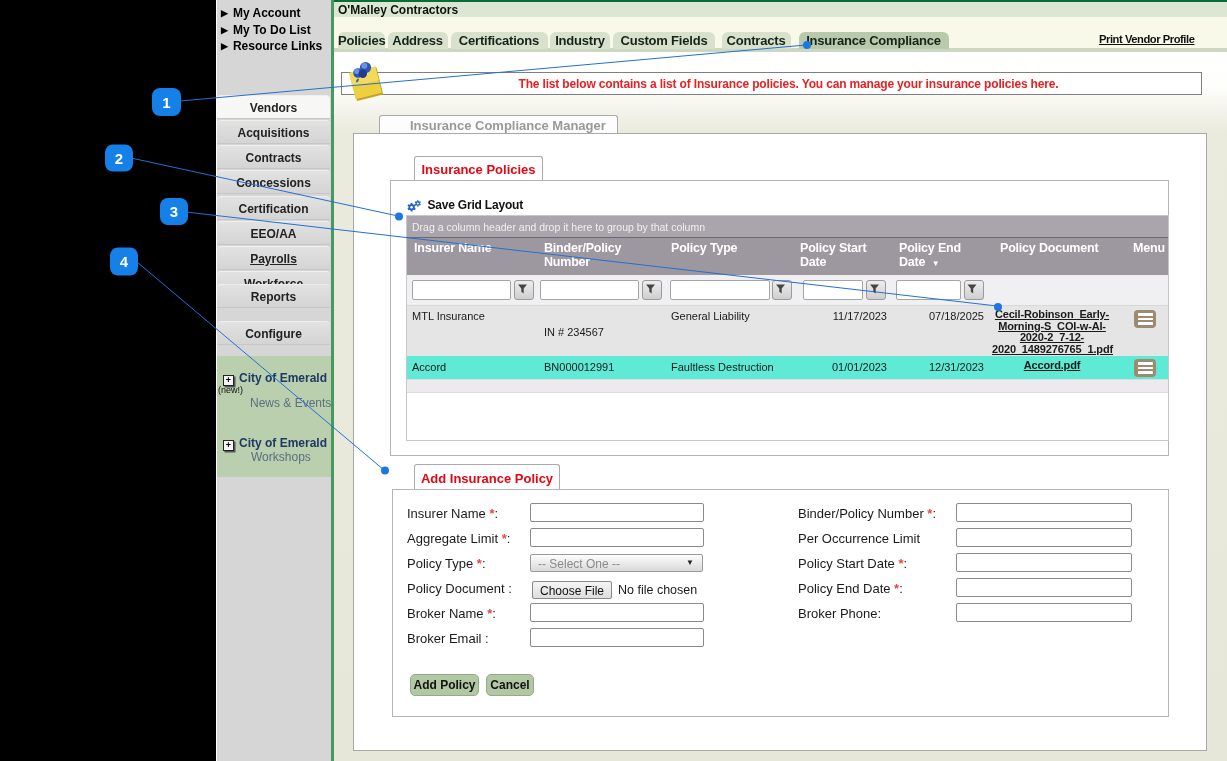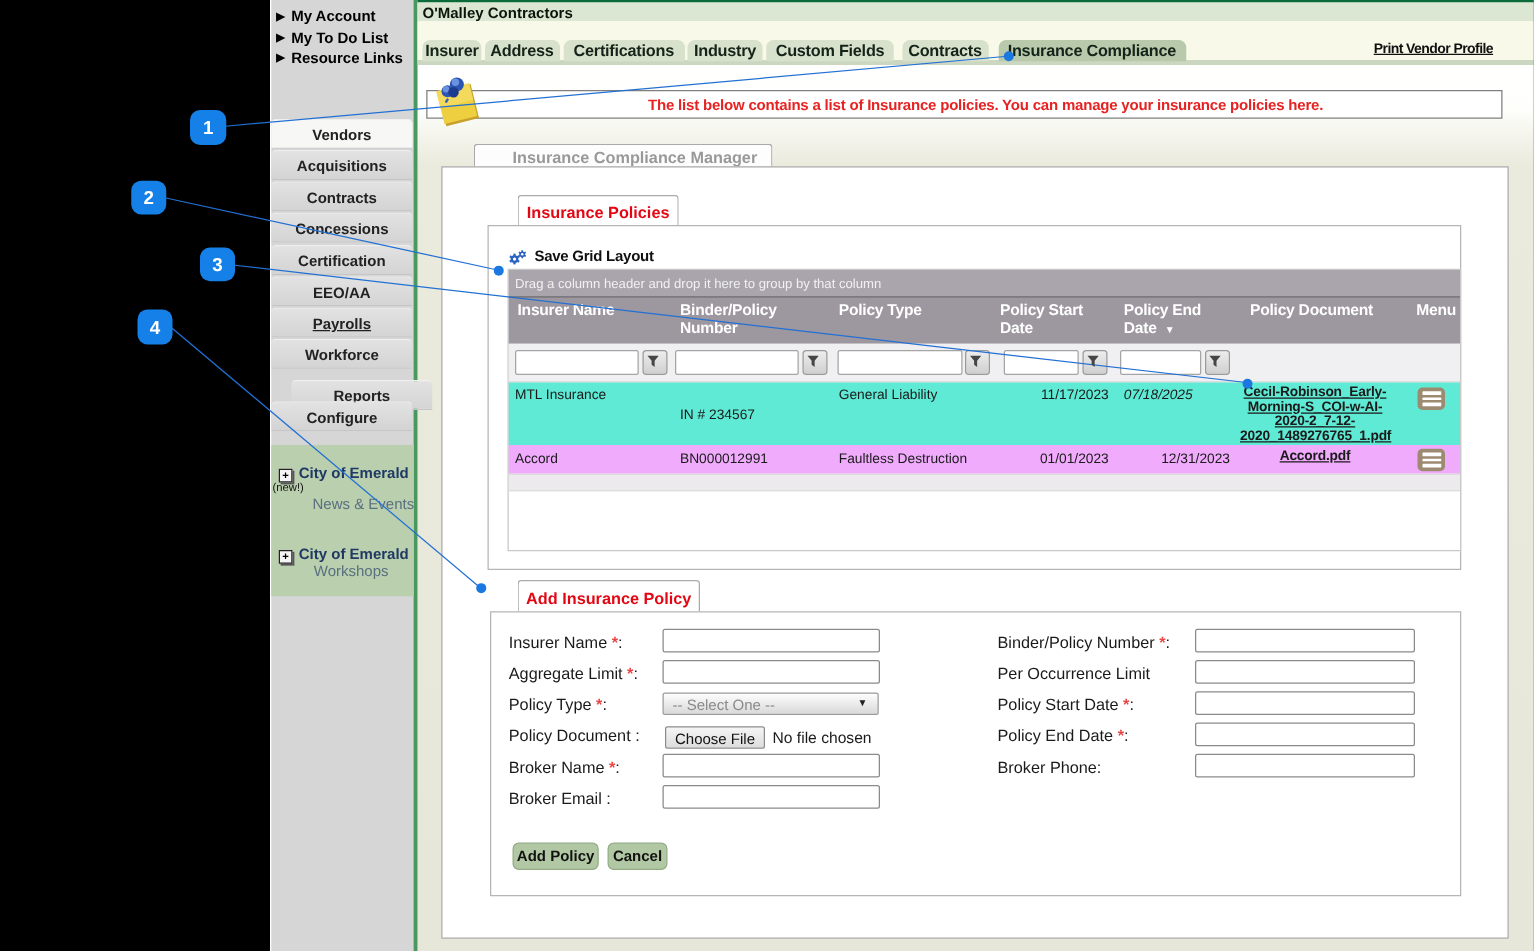--- a/index.html
+++ b/index.html
@@ -94,21 +94,21 @@
 <div class="abs" id="main"></div>
 <div class="abs" id="content"></div>
 <div class="abs" id="greenline"></div>
 <div class="abs" id="topline"></div>
 <div class="abs" id="hdrbar">
     <span>O'Malley Contractors</span>
   </div>
 <div class="abs" id="tabzone"></div>
 <div class="abs" id="tabband"></div>
 
-<div class="tab" style="left:338px; width:47px;">Insurer</div>
+<div class="tab" style="left:338px; width:47px;">Policies</div>
 <div class="tab" style="left:387.5px; width:60px;">Address</div>
 <div class="tab" style="left:450.5px; width:97px;">Certifications</div>
 <div class="tab" style="left:550px; width:60px;">Industry</div>
 <div class="tab" style="left:613px; width:102px;">Custom Fields</div>
 <div class="tab" style="left:721.5px; width:69px;">Contracts</div>
 <div class="tab active" style="left:798.5px; width:150px;">Insurance Compliance</div>
 <div id="pvp">Print Vendor Profile</div>
 
 <div class="abs" id="msgbox">
     <span>The list below contains a list of Insurance policies. You can manage your insurance policies here.</span>
@@ -178,34 +178,34 @@
       <div class="fbtn" style="left:107px;"></div>
     <div class="finput" style="left:133px; width:99px;"></div>
       <div class="fbtn" style="left:235px;"></div>
     <div class="finput" style="left:263px; width:100px;"></div>
       <div class="fbtn" style="left:365px;"></div>
     <div class="finput" style="left:396px; width:60px;"></div>
       <div class="fbtn" style="left:459px;"></div>
     <div class="finput" style="left:489px; width:65px;"></div>
       <div class="fbtn" style="left:557px;"></div>
   </div>
-  <div class="row" style="top:90px; height:50px; background:#5eead4;">
+  <div class="row" style="top:90px; height:50px; background:#e5e5e5;">
     <div class="cell" style="left:5px; top:4px;">MTL Insurance</div>
     <div class="cell" style="left:137px; top:4px;margin-top:16px;">IN # 234567</div>
     <div class="cell" style="left:264px; top:4px;">General Liability</div>
     <div class="cell" style="left:393px; top:4px; width:87px; text-align:right;">11/17/2023</div>
-    <div class="cell" style="left:492px; top:4px; width:85px; font-style:italic;">07/18/2025</div>
+    <div class="cell" style="left:492px; top:4px; width:85px; text-align:right;">07/18/2025</div>
     <div class="cell link" style="left:585px; top:3px; width:120px;">Cecil-Robinson_Early-<br>Morning-S_COI-w-AI-<br>2020-2_7-12-<br>2020_1489276765_1.pdf</div>
     <div class="menubtn" style="left:727px; top:4px;">
         <i style="top:3.4px;"></i>
         <i style="top:7.8px;"></i>
         <i style="top:12.2px;"></i>
       </div>
   </div>
-  <div class="row" style="top:140px; height:23px; background:#f0abfc;">
+  <div class="row" style="top:140px; height:23px; background:#5eead4;">
     <div class="cell" style="left:5px; top:5px;">Accord</div>
     <div class="cell" style="left:137px; top:5px;">BN000012991</div>
     <div class="cell" style="left:264px; top:5px;">Faultless Destruction</div>
     <div class="cell" style="left:393px; top:5px; width:87px; text-align:right;">01/01/2023</div>
     <div class="cell" style="left:492px; top:5px; width:85px; text-align:right;">12/31/2023</div>
     <div class="cell link" style="left:585px; top:4px; width:120px;">Accord.pdf</div>
     <div class="menubtn" style="left:727px; top:3px;">
         <i style="top:3.4px;"></i>
         <i style="top:7.8px;"></i>
         <i style="top:12.2px;"></i>
@@ -261,21 +261,21 @@
   <div class="toplink" style="top:39px;"><span class="tri">▶</span>Resource Links</div>
 
   <div class="mbtn sel" style="top:95px;">Vendors</div>
   <div class="mbtn" style="top:120px;">Acquisitions</div>
   <div class="mbtn" style="top:145px;">Contracts</div>
   <div class="mbtn" style="top:170px;">Concessions</div>
   <div class="mbtn" style="top:196px;">Certification</div>
   <div class="mbtn" style="top:221px;">EEO/AA</div>
   <div class="mbtn" style="top:246px;text-decoration:underline;">Payrolls</div>
   <div class="mbtn" style="top:271px;">Workforce</div>
-  <div class="mbtn" style="top:304px;margin-left:16px;">Reports</div>
+  <div class="mbtn" style="top:284px;">Reports</div>
   <div class="mbtn" style="top:321px;">Configure</div>
 
   <div class="abs" id="citybox"></div>
   <div class="cityrow" style="left:6px; top:371px;"><span class="bookicon">+</span>City of Emerald</div>
   <div class="citysub" style="left:1px; top:385px; font-size:9px; color:#111;">(new!)</div>
   <div class="citysub" style="left:33px; top:396px;">News &amp; Events</div>
   <div class="cityrow" style="left:6px; top:436px;"><span class="bookicon">+</span>City of Emerald</div>
   <div class="citysub" style="left:34px; top:450px;">Workshops</div>
 </div>
 

